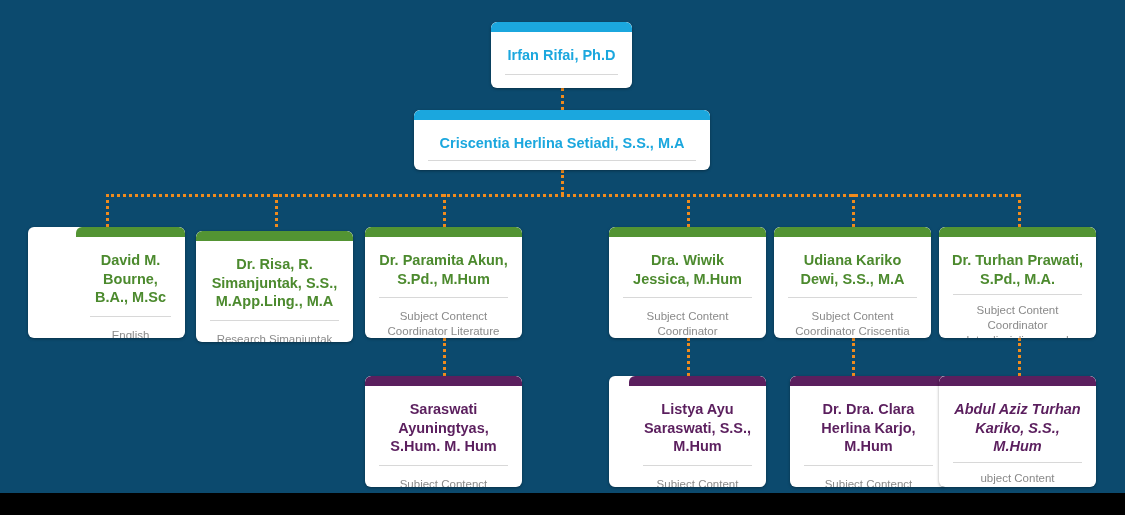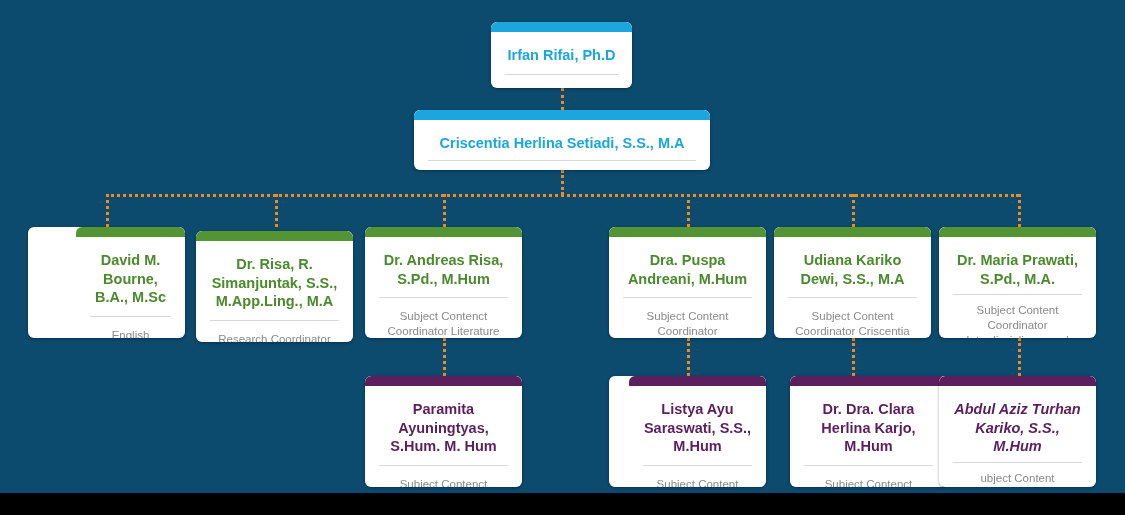--- a/index.html
+++ b/index.html
@@ -122,64 +122,64 @@
       <div class="node-sep"></div>
       <div class="node-role">English Language Specialist</div>
     </div>
   </div>
 
   <div class="node accent-green" style="left:196px; top:219px; width:157px; height:111px;margin-top:12px;">
     <div class="node-bar"></div>
     <div class="node-body">
       <div class="node-name">Dr. Risa, R. Simanjuntak, S.S., M.App.Ling., M.A</div>
       <div class="node-sep"></div>
-      <div class="node-role">Research Coordinator</div>
+      <div class="node-role">Research Simanjuntak</div>
     </div>
   </div>
 
   <div class="node accent-green" style="left:365px; top:227px; width:157px; height:111px;">
     <div class="node-bar"></div>
     <div class="node-body">
-      <div class="node-name">Dr. Andreas Risa, S.Pd., M.Hum</div>
+      <div class="node-name">Dr. Paramita Akun, S.Pd., M.Hum</div>
       <div class="node-sep"></div>
       <div class="node-role">Subject Contenct Coordinator Literature</div>
     </div>
   </div>
 
   <div class="node accent-green" style="left:609px; top:227px; width:157px; height:111px;">
     <div class="node-bar"></div>
     <div class="node-body">
-      <div class="node-name">Dra. Puspa Andreani, M.Hum</div>
+      <div class="node-name">Dra. Wiwik Jessica, M.Hum</div>
       <div class="node-sep"></div>
       <div class="node-role">Subject Content Coordinator Fundamentals In English</div>
     </div>
   </div>
 
   <div class="node accent-green" style="left:774px; top:227px; width:157px; height:111px;">
     <div class="node-bar"></div>
     <div class="node-body">
       <div class="node-name">Udiana Kariko Dewi, S.S., M.A</div>
       <div class="node-sep"></div>
       <div class="node-role">Subject Content Coordinator Criscentia</div>
     </div>
   </div>
 
   <div class="node accent-green" style="left:939px; top:227px; width:157px; height:111px;">
     <div class="node-bar"></div>
     <div class="node-body">
-      <div class="node-name" style="padding-bottom:6px;">Dr. Maria Prawati, S.Pd., M.A.</div>
+      <div class="node-name" style="padding-bottom:6px;">Dr. Turhan Prawati, S.Pd., M.A.</div>
       <div class="node-sep"></div>
       <div class="node-role" style="padding-top:8px;">Subject Content Coordinator Interdisciplinary and Professional</div>
     </div>
   </div>
 
   <div class="node accent-purple" style="left:365px; top:376px; width:157px; height:111px;">
     <div class="node-bar"></div>
     <div class="node-body">
-      <div class="node-name">Paramita Ayuningtyas, S.Hum. M. Hum</div>
+      <div class="node-name">Saraswati Ayuningtyas, S.Hum. M. Hum</div>
       <div class="node-sep"></div>
       <div class="node-role">Subject Contenct Specialist Literary Expressions</div>
     </div>
   </div>
 
   <div class="node accent-purple" style="left:609px; top:376px; width:157px; height:111px;padding-left:20px;">
     <div class="node-bar"></div>
     <div class="node-body">
       <div class="node-name">Listya Ayu Saraswati, S.S., M.Hum</div>
       <div class="node-sep"></div>

